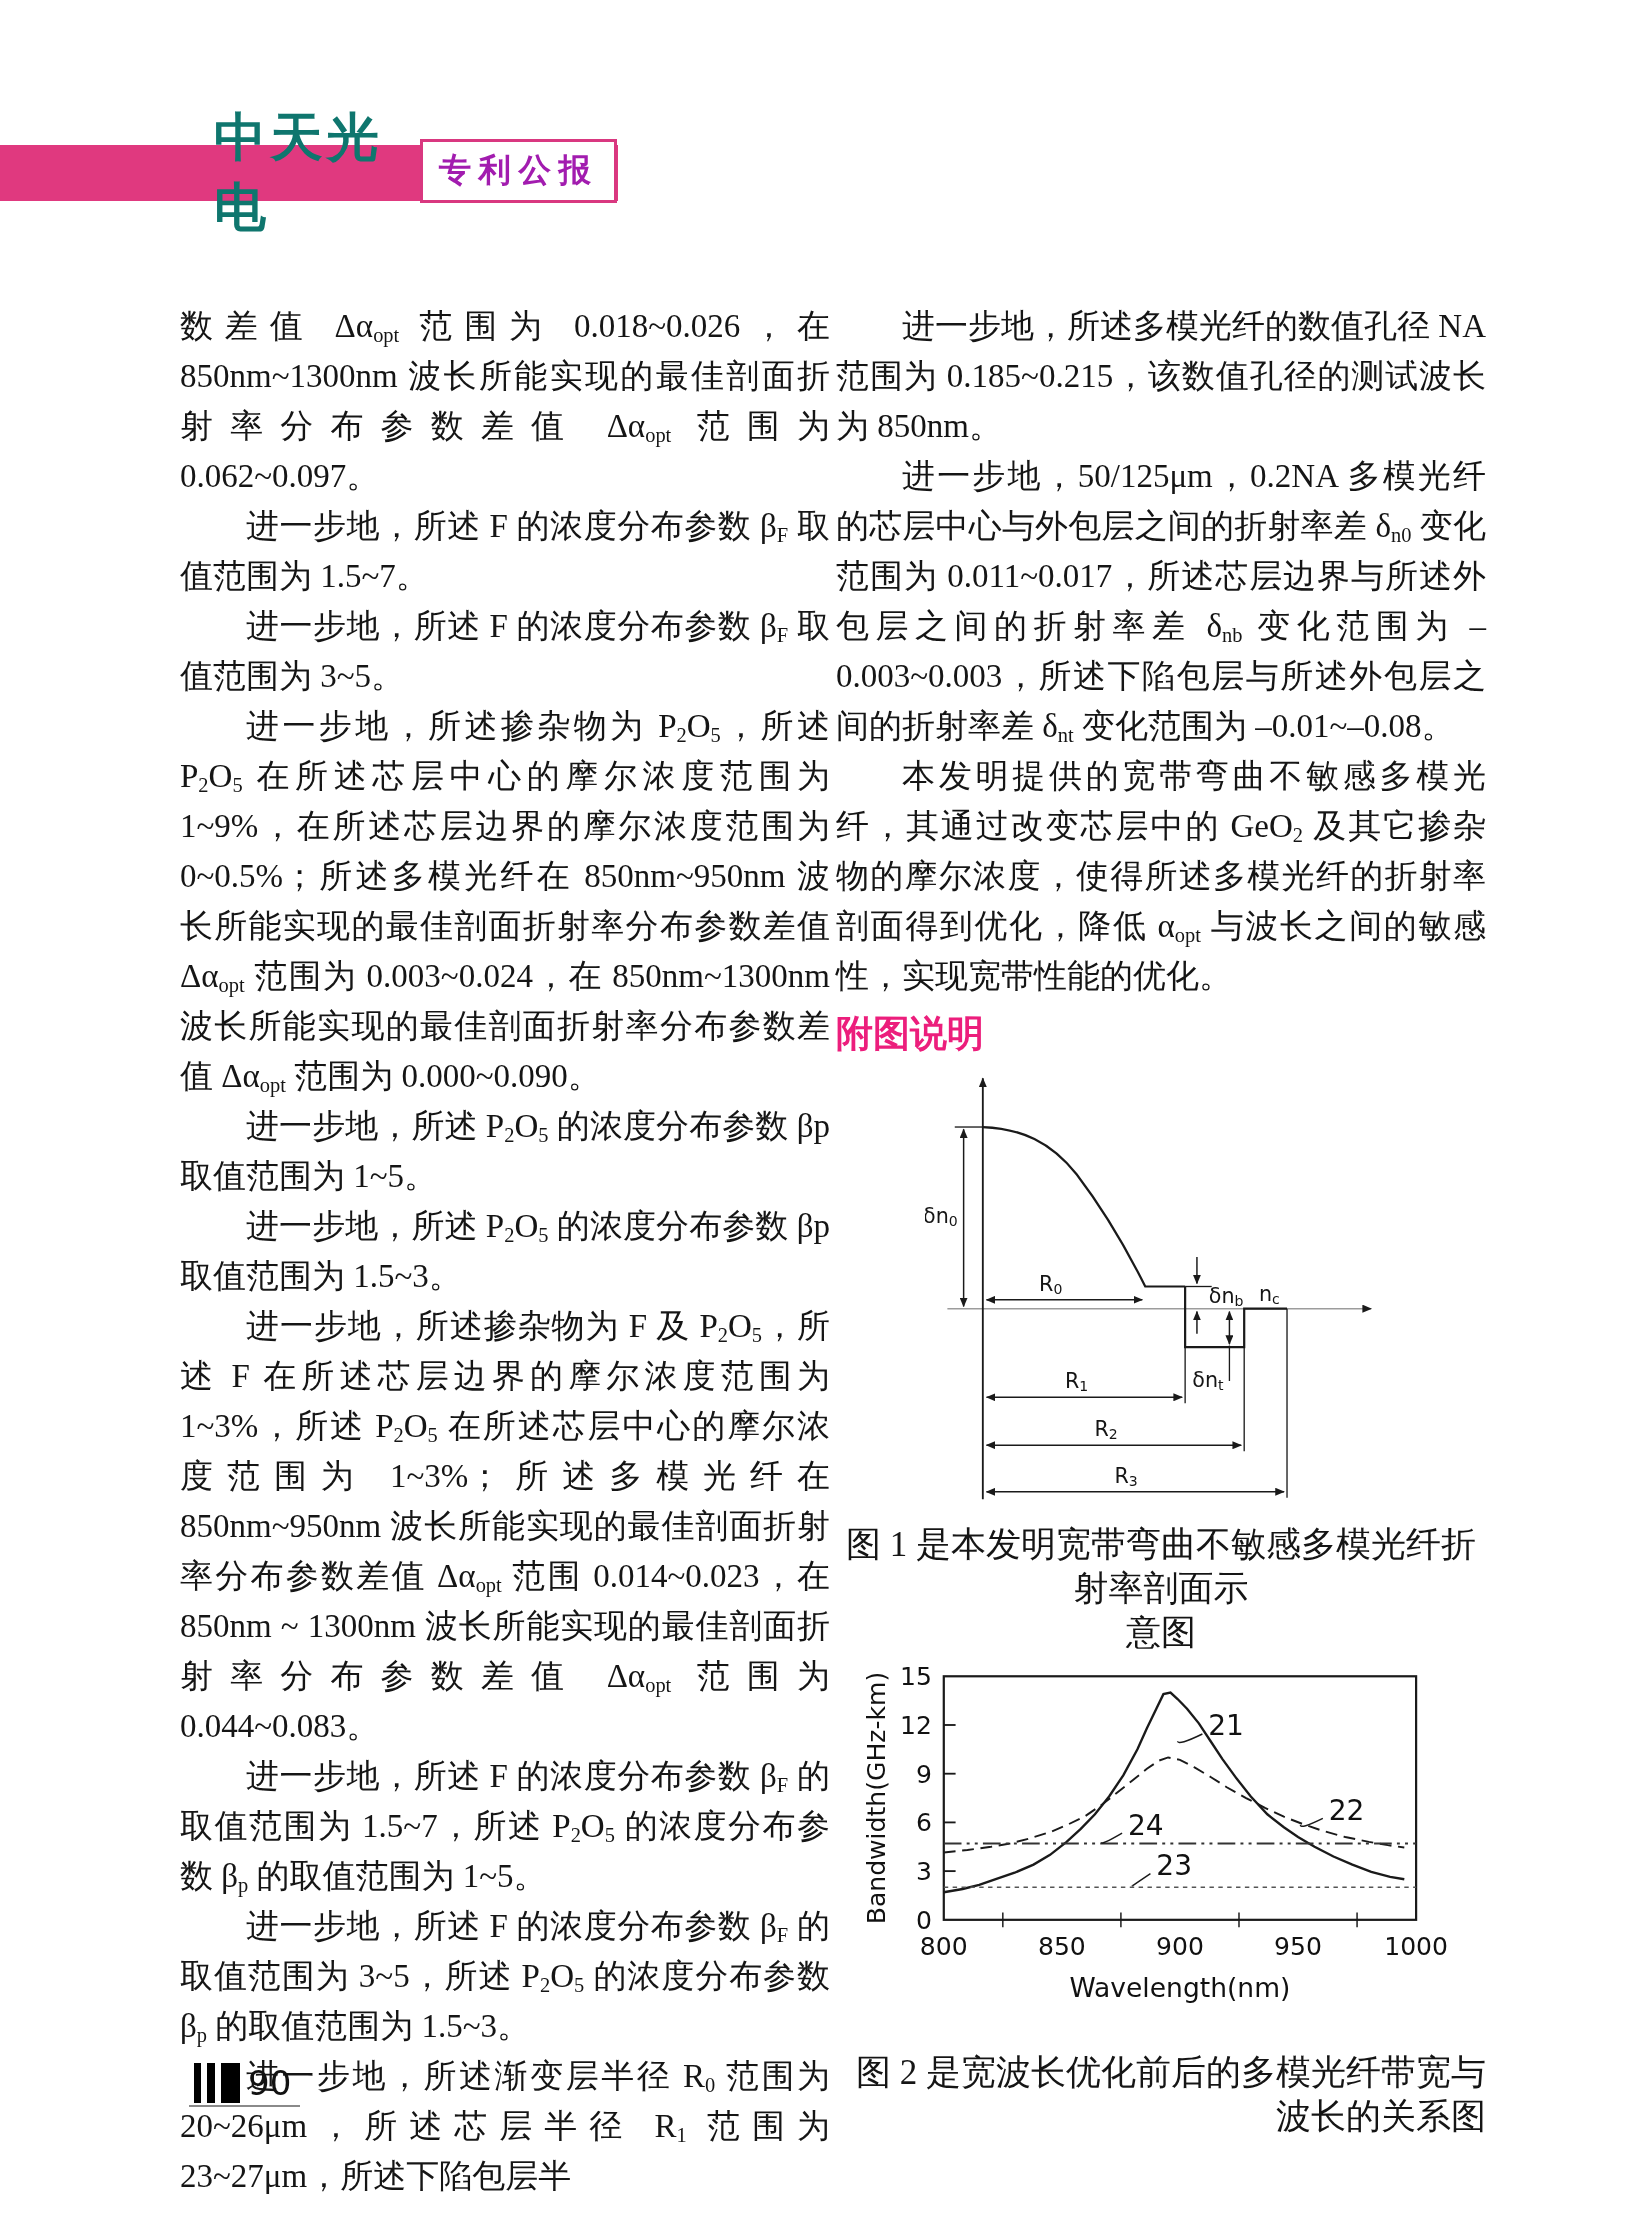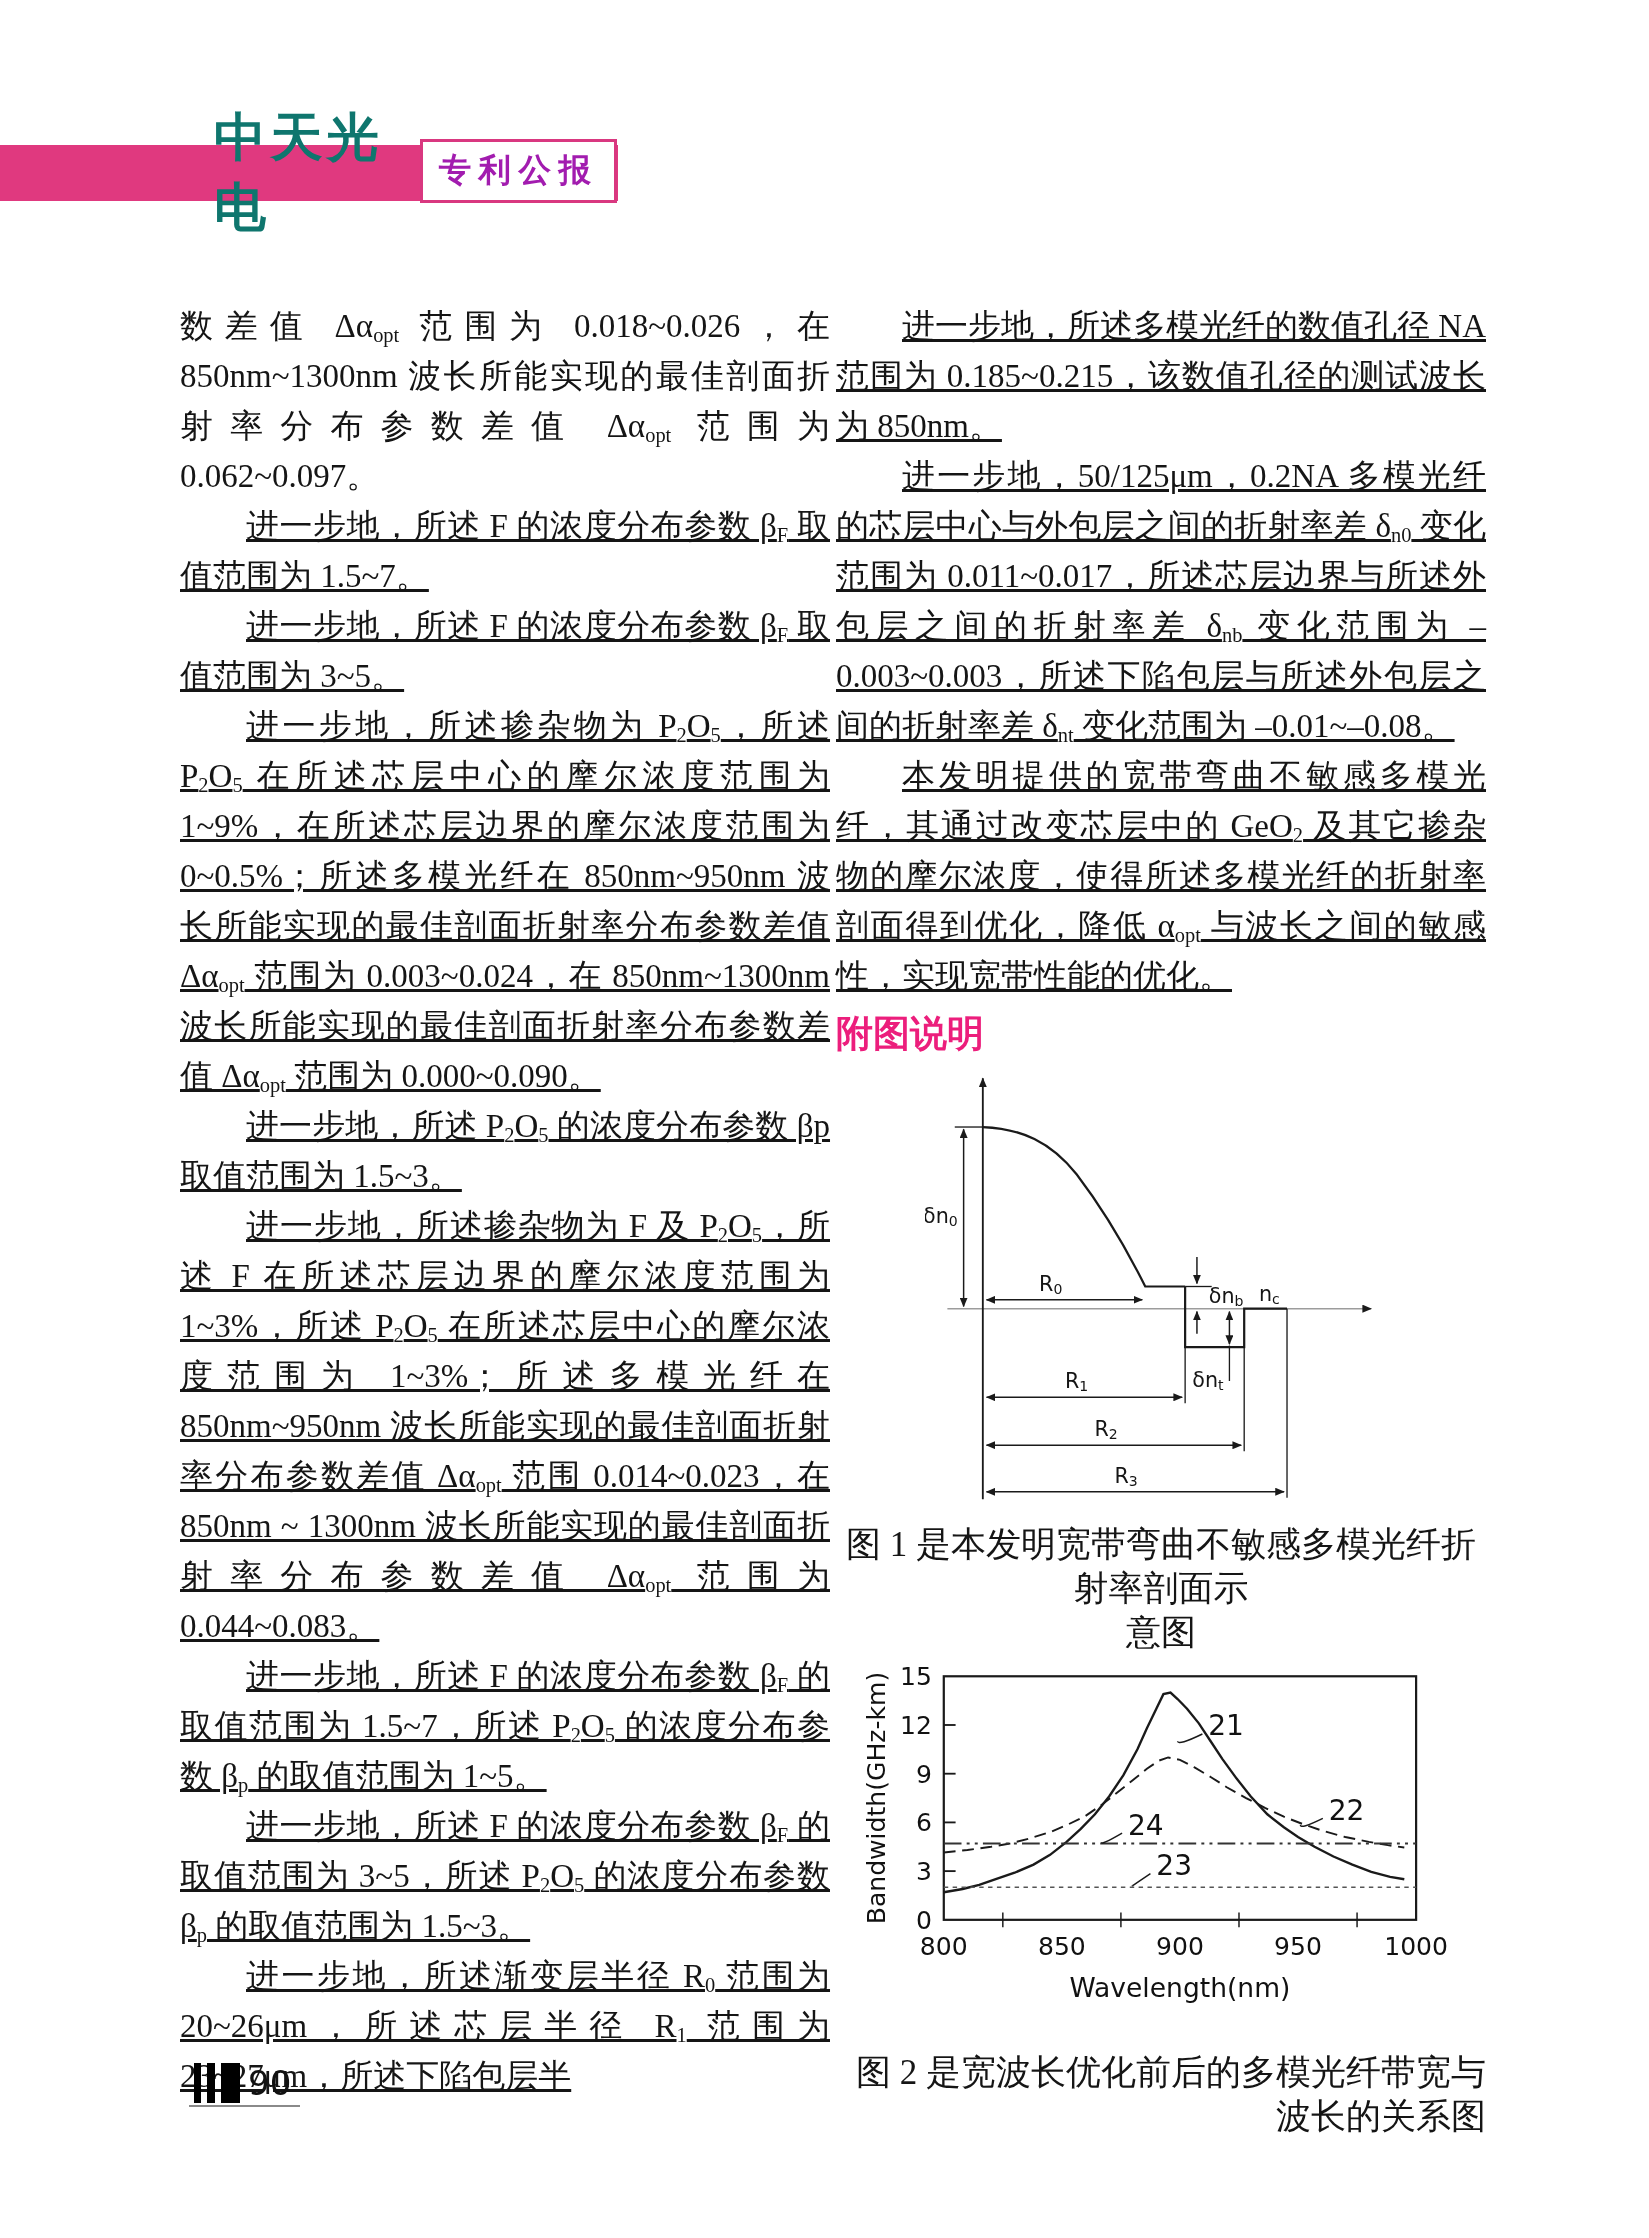--- a/index.html
+++ b/index.html
@@ -24,21 +24,21 @@
     box-sizing:border-box;background:#ffffff;border:3px solid #D93880;
     display:flex;align-items:center;justify-content:center;
     color:#a21caf;font-family:"DejaVu Sans",sans-serif;font-weight:700;
     font-size:32.5px;letter-spacing:7.4px;
   }
   
   .col{position:absolute;top:301px;width:650px;font-size:33px;line-height:50px;text-align:justify;}
   .col-left{left:180px;}
   .col-right{left:836px;}
   .col p{margin:0;padding:0;}
-  .col p.indent{text-indent:66px;text-decoration:underline;}
+  .col p.indent{text-indent:66px;}
   sub{font-size:0.62em;line-height:0;vertical-align:-0.22em;}
   .section-heading{
     margin:10.3px 0 0 0;font-family:"DejaVu Sans",sans-serif;font-weight:900;
     font-size:37px;line-height:46px;color:#EC1E7C;text-align:left;
   }
   .figwrap{text-align:center;margin-top:7.4px;}
   .caption{font-size:35px;line-height:44px;text-align:center;margin-top:1.5px;}
   .caption2{text-align:right;margin-top:5.9px;}
   
   svg text{font-family:"DejaVu Sans",sans-serif;}
@@ -59,20 +59,21 @@
 
 <div class="banner"></div>
 <div class="logo">中天光电</div>
 <div class="badge">专利公报</div>
 
 <div class="col col-left">
     <p>数差值 Δα<sub>opt</sub> 范围为 0.018~0.026，在 850nm~1300nm 波长所能实现的最佳剖面折射率分布参数差值 Δα<sub>opt</sub> 范围为 0.062~0.097。</p>
     <p class="indent">进一步地，所述 F 的浓度分布参数 β<sub>F</sub> 取值范围为 1.5~7。</p>
     <p class="indent">进一步地，所述 F 的浓度分布参数 β<sub>F</sub> 取值范围为 3~5。</p>
     <p class="indent">进一步地，所述掺杂物为 P<sub>2</sub>O<sub>5</sub>，所述 P<sub>2</sub>O<sub>5</sub> 在所述芯层中心的摩尔浓度范围为 1~9%，在所述芯层边界的摩尔浓度范围为 0~0.5%；所述多模光纤在 850nm~950nm 波长所能实现的最佳剖面折射率分布参数差值 Δα<sub>opt</sub> 范围为 0.003~0.024，在 850nm~1300nm 波长所能实现的最佳剖面折射率分布参数差值 Δα<sub>opt</sub> 范围为 0.000~0.090。</p>
+    <p class="indent">进一步地，所述 P<sub>2</sub>O<sub>5</sub> 的浓度分布参数 βp 取值范围为 1~5。</p>
     <p class="indent">进一步地，所述 P<sub>2</sub>O<sub>5</sub> 的浓度分布参数 βp 取值范围为 1.5~3。</p>
     <p class="indent">进一步地，所述掺杂物为 F 及 P<sub>2</sub>O<sub>5</sub>，所述 F 在所述芯层边界的摩尔浓度范围为 1~3%，所述 P<sub>2</sub>O<sub>5</sub> 在所述芯层中心的摩尔浓度范围为 1~3%；所述多模光纤在 850nm~950nm 波长所能实现的最佳剖面折射率分布参数差值 Δα<sub>opt</sub> 范围 0.014~0.023，在 850nm ~ 1300nm 波长所能实现的最佳剖面折射率分布参数差值 Δα<sub>opt</sub> 范围为 0.044~0.083。</p>
     <p class="indent">进一步地，所述 F 的浓度分布参数 β<sub>F</sub> 的取值范围为 1.5~7，所述 P<sub>2</sub>O<sub>5</sub> 的浓度分布参数 β<sub>p</sub> 的取值范围为 1~5。</p>
     <p class="indent">进一步地，所述 F 的浓度分布参数 β<sub>F</sub> 的取值范围为 3~5，所述 P<sub>2</sub>O<sub>5</sub> 的浓度分布参数 β<sub>p</sub> 的取值范围为 1.5~3。</p>
     <p class="indent">进一步地，所述渐变层半径 R<sub>0</sub> 范围为 20~26μm，所述芯层半径 R<sub>1</sub> 范围为 23~27μm，所述下陷包层半</p>
   </div>
 
 <div class="col col-right">
   <div>
       <p class="indent">进一步地，所述多模光纤的数值孔径 NA 范围为 0.185~0.215，该数值孔径的测试波长为 850nm。</p>

